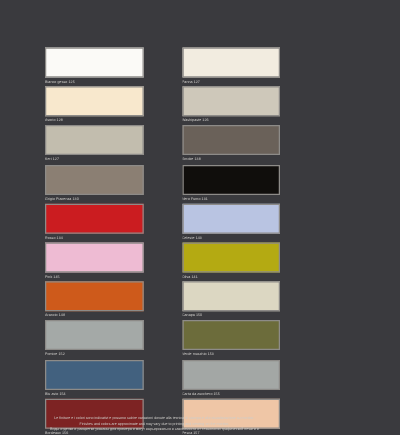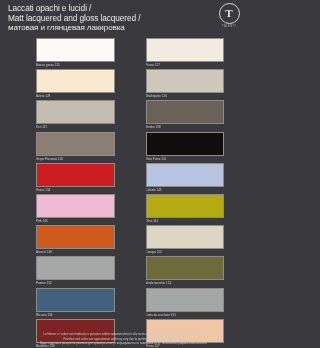--- a/index.html
+++ b/index.html
@@ -135,34 +135,20 @@
     color: #cfcdc9;
     white-space: nowrap;
     overflow: hidden;
   }
 </style>
 </head>
 <body>
 
 <div class="page">
 
-  <div class="header">
-    <div class="header-titles">
-      <div class="title-line">Laccati opachi e lucidi /</div>
-      <div class="title-line">Matt lacquered and gloss lacquered /</div>
-      <div class="title-line ru">матовая и глянцевая лакировка</div>
-    </div>
-
-    <div class="logo">
-      <div class="logo-circle">
-        <span class="t">T</span>
-      </div>
-      <div class="logo-word">TALENTI</div>
-    </div>
-  </div>
 
   <div class="grid" id="swatch-grid">
       <div class="cell">
         <div class="swatch" style="background: rgb(251, 250, 247);"></div>
         <div class="swatch-label">Bianco gesso 125</div>
       </div>
       <div class="cell">
         <div class="swatch" style="background: rgb(242, 236, 224);"></div>
         <div class="swatch-label">Panna 127</div>
       </div>

